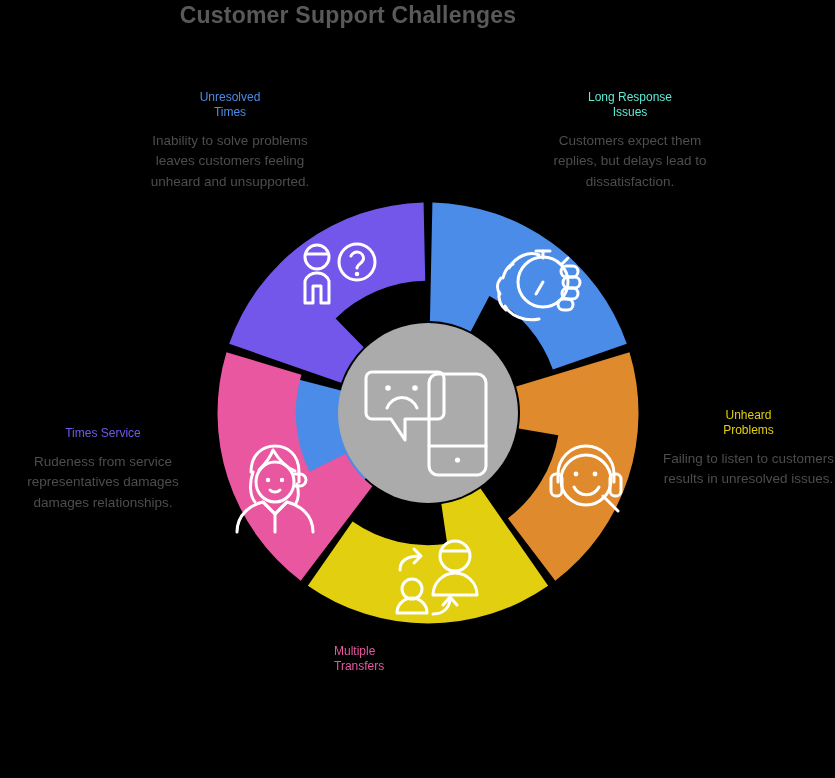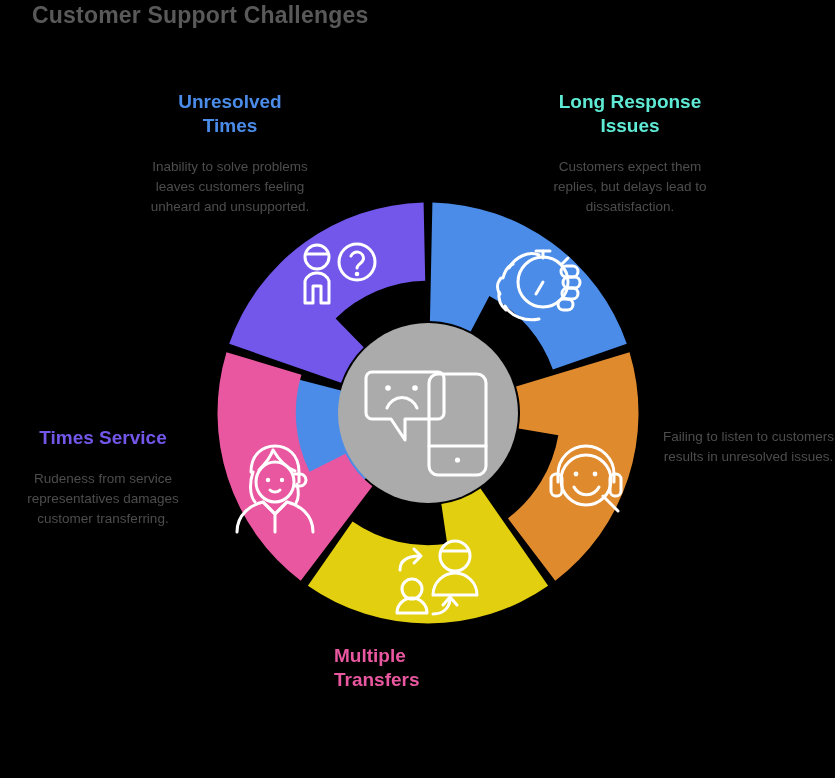--- a/index.html
+++ b/index.html
@@ -15,49 +15,50 @@
     position: relative;
     width: 835px;
     height: 778px;
     background: #000000;
   }
   #page-title {
     position: absolute;
     top: 2px;
     left: 0;
     width: 664px;
+    text-align: center;
     font-size: 23px;
     font-weight: bold;
     color: #595959;
     letter-spacing: 0.2px;
     padding-left: 32px;
   }
 
   
   #wheel {
     position: absolute;
     left: 207px;
     top: 192px;
     width: 442px;
     height: 442px;
   }
   #wheel svg { display: block; }
 
   
   .label-block { position: absolute; }
   .label-title {
-    font-size: 19px;
-    font-weight: bold;
+    font-size: 12px;
+    font-weight: normal;
     line-height: 1.25;
   }
   .label-desc {
     font-size: 13.5px;
     line-height: 1.5;
     color: #4d4d4d;
-    margin-top: 19px;
+    margin-top: 11px;
   }
 
   #label-unresolved { left: 138px; top: 90px; width: 184px; text-align: center; }
   #label-unresolved .label-title { color: #4a8ce8; }
 
   #label-response { left: 538px; top: 90px; width: 184px; text-align: center; }
   #label-response .label-title { color: #5eead4; }
 
   #label-unheard { left: 662px; top: 408px; width: 173px; text-align: center; }
   #label-unheard .label-title { color: #e2cf0f; }
@@ -207,30 +208,34 @@
 
   <div class="label-block" id="label-response">
     <div class="label-title">
       <span>Long Response</span><br>
       <span>Issues</span>
     </div>
     <div class="label-desc">Customers expect them replies, but delays lead to dissatisfaction.</div>
   </div>
 
   <div class="label-block" id="label-unheard">
+    <div class="label-title">
+      <span>Unheard</span><br>
+      <span>Problems</span>
+    </div>
     <div class="label-desc">Failing to listen to customers results in unresolved issues.</div>
   </div>
 
   <div class="label-block" id="label-transfers">
     <div class="label-title">
       <span>Multiple</span><br>
       <span>Transfers</span>
     </div>
   </div>
 
   <div class="label-block" id="label-rude">
     <div class="label-title">
       <span>Times Service</span>
     </div>
-    <div class="label-desc">Rudeness from service representatives damages customer transferring.</div>
+    <div class="label-desc">Rudeness from service representatives damages damages relationships.</div>
   </div>
 
 </div>
 
 </body></html>

